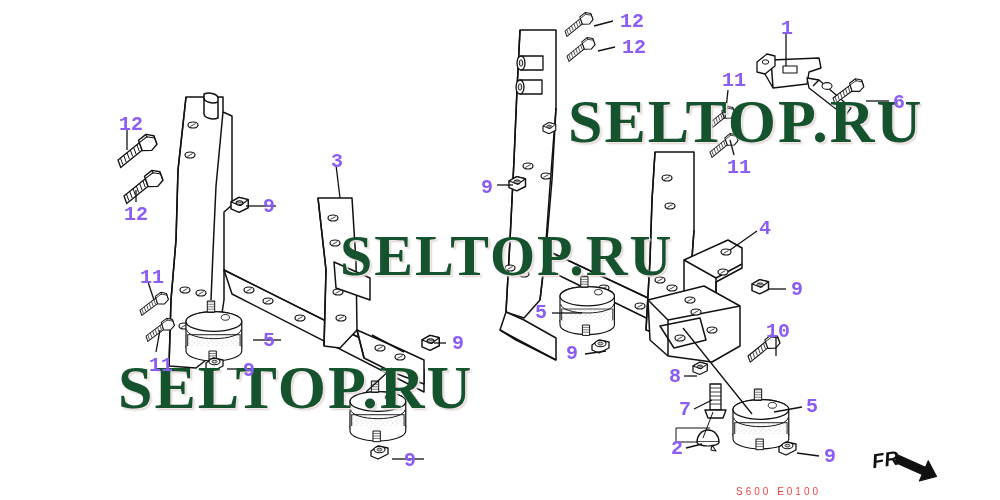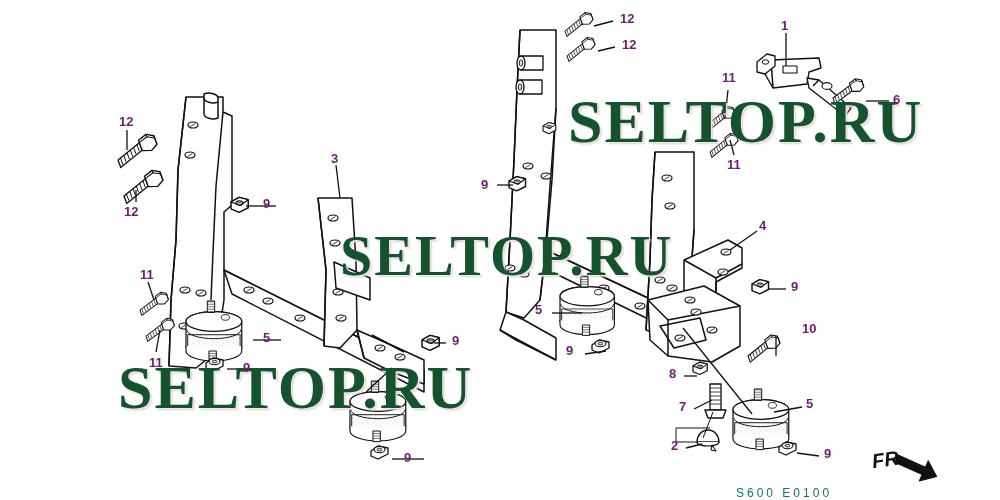--- a/index.html
+++ b/index.html
@@ -5,24 +5,24 @@
   html,body{margin:0;padding:0;background:#fff;}
   body{width:1000px;height:500px;overflow:hidden;font-family:"Liberation Sans",sans-serif;}
   #stage{position:relative;width:1000px;height:500px;background:#ffffff;overflow:hidden;}
   #art{position:absolute;left:0;top:0;width:1000px;height:500px;}
   .wm{position:absolute;font-family:"Liberation Serif",serif;font-weight:bold;
       color:#14532d;letter-spacing:2px;white-space:nowrap;pointer-events:none;
       text-shadow:1px 1px 0 #f3e7e7, 2px 2px 2px #ded0d0;}
   #wm1{left:568px;top:86px;font-size:62px;}
   #wm2{left:118px;top:352px;font-size:62px;}
   #wm3{left:340px;top:222px;font-size:58px;}
-  .lbl{position:absolute;font-family:Liberation Sans, sans-serif;font-weight:bold;
-       font-size:13px;color:#701a75;line-height:1;}
+  .lbl{position:absolute;font-family:Liberation Mono, monospace;font-weight:bold;
+       font-size:20px;color:#8b5cf6;line-height:1;}
   .figcode{position:absolute;left:736px;top:486px;font-family:"Liberation Sans",sans-serif;
-       font-size:12px;color:#0f766e;letter-spacing:3px;white-space:nowrap;}
+       font-size:10px;color:#ef4444;letter-spacing:3px;white-space:nowrap;}
   .fr{position:absolute;left:872px;top:448px;font-family:"Liberation Sans",sans-serif;
       font-weight:bold;font-style:italic;font-size:20px;color:#111;
       transform:rotate(-8deg);}
 </style>
 </head>
 <body>
 
 <div id="stage">
 
   <svg id="art" viewBox="0 0 1000 500">
@@ -341,21 +341,21 @@
   <div class="lbl" style="left:622px;top:38px">12</div>
   <div class="lbl" style="left:481px;top:178px">9</div>
   <div class="lbl" style="left:722px;top:71px">11</div>
   <div class="lbl" style="left:727px;top:158px">11</div>
   <div class="lbl" style="left:781px;top:19px">1</div>
   <div class="lbl" style="left:893px;top:93px">6</div>
   <div class="lbl" style="left:759px;top:219px">4</div>
   <div class="lbl" style="left:535px;top:303px">5</div>
   <div class="lbl" style="left:566px;top:344px">9</div>
   <div class="lbl" style="left:791px;top:280px">9</div>
-  <div class="lbl" style="left:802px;top:322px">10</div>
+  <div class="lbl" style="left:766px;top:322px">10</div>
   <div class="lbl" style="left:669px;top:367px">8</div>
   <div class="lbl" style="left:679px;top:400px">7</div>
   <div class="lbl" style="left:671px;top:439px">2</div>
   <div class="lbl" style="left:806px;top:397px">5</div>
   <div class="lbl" style="left:824px;top:447px">9</div>
 
   <div class="fr">FR.</div>
   <div class="figcode">S600   E0100</div>
 
 </div>

